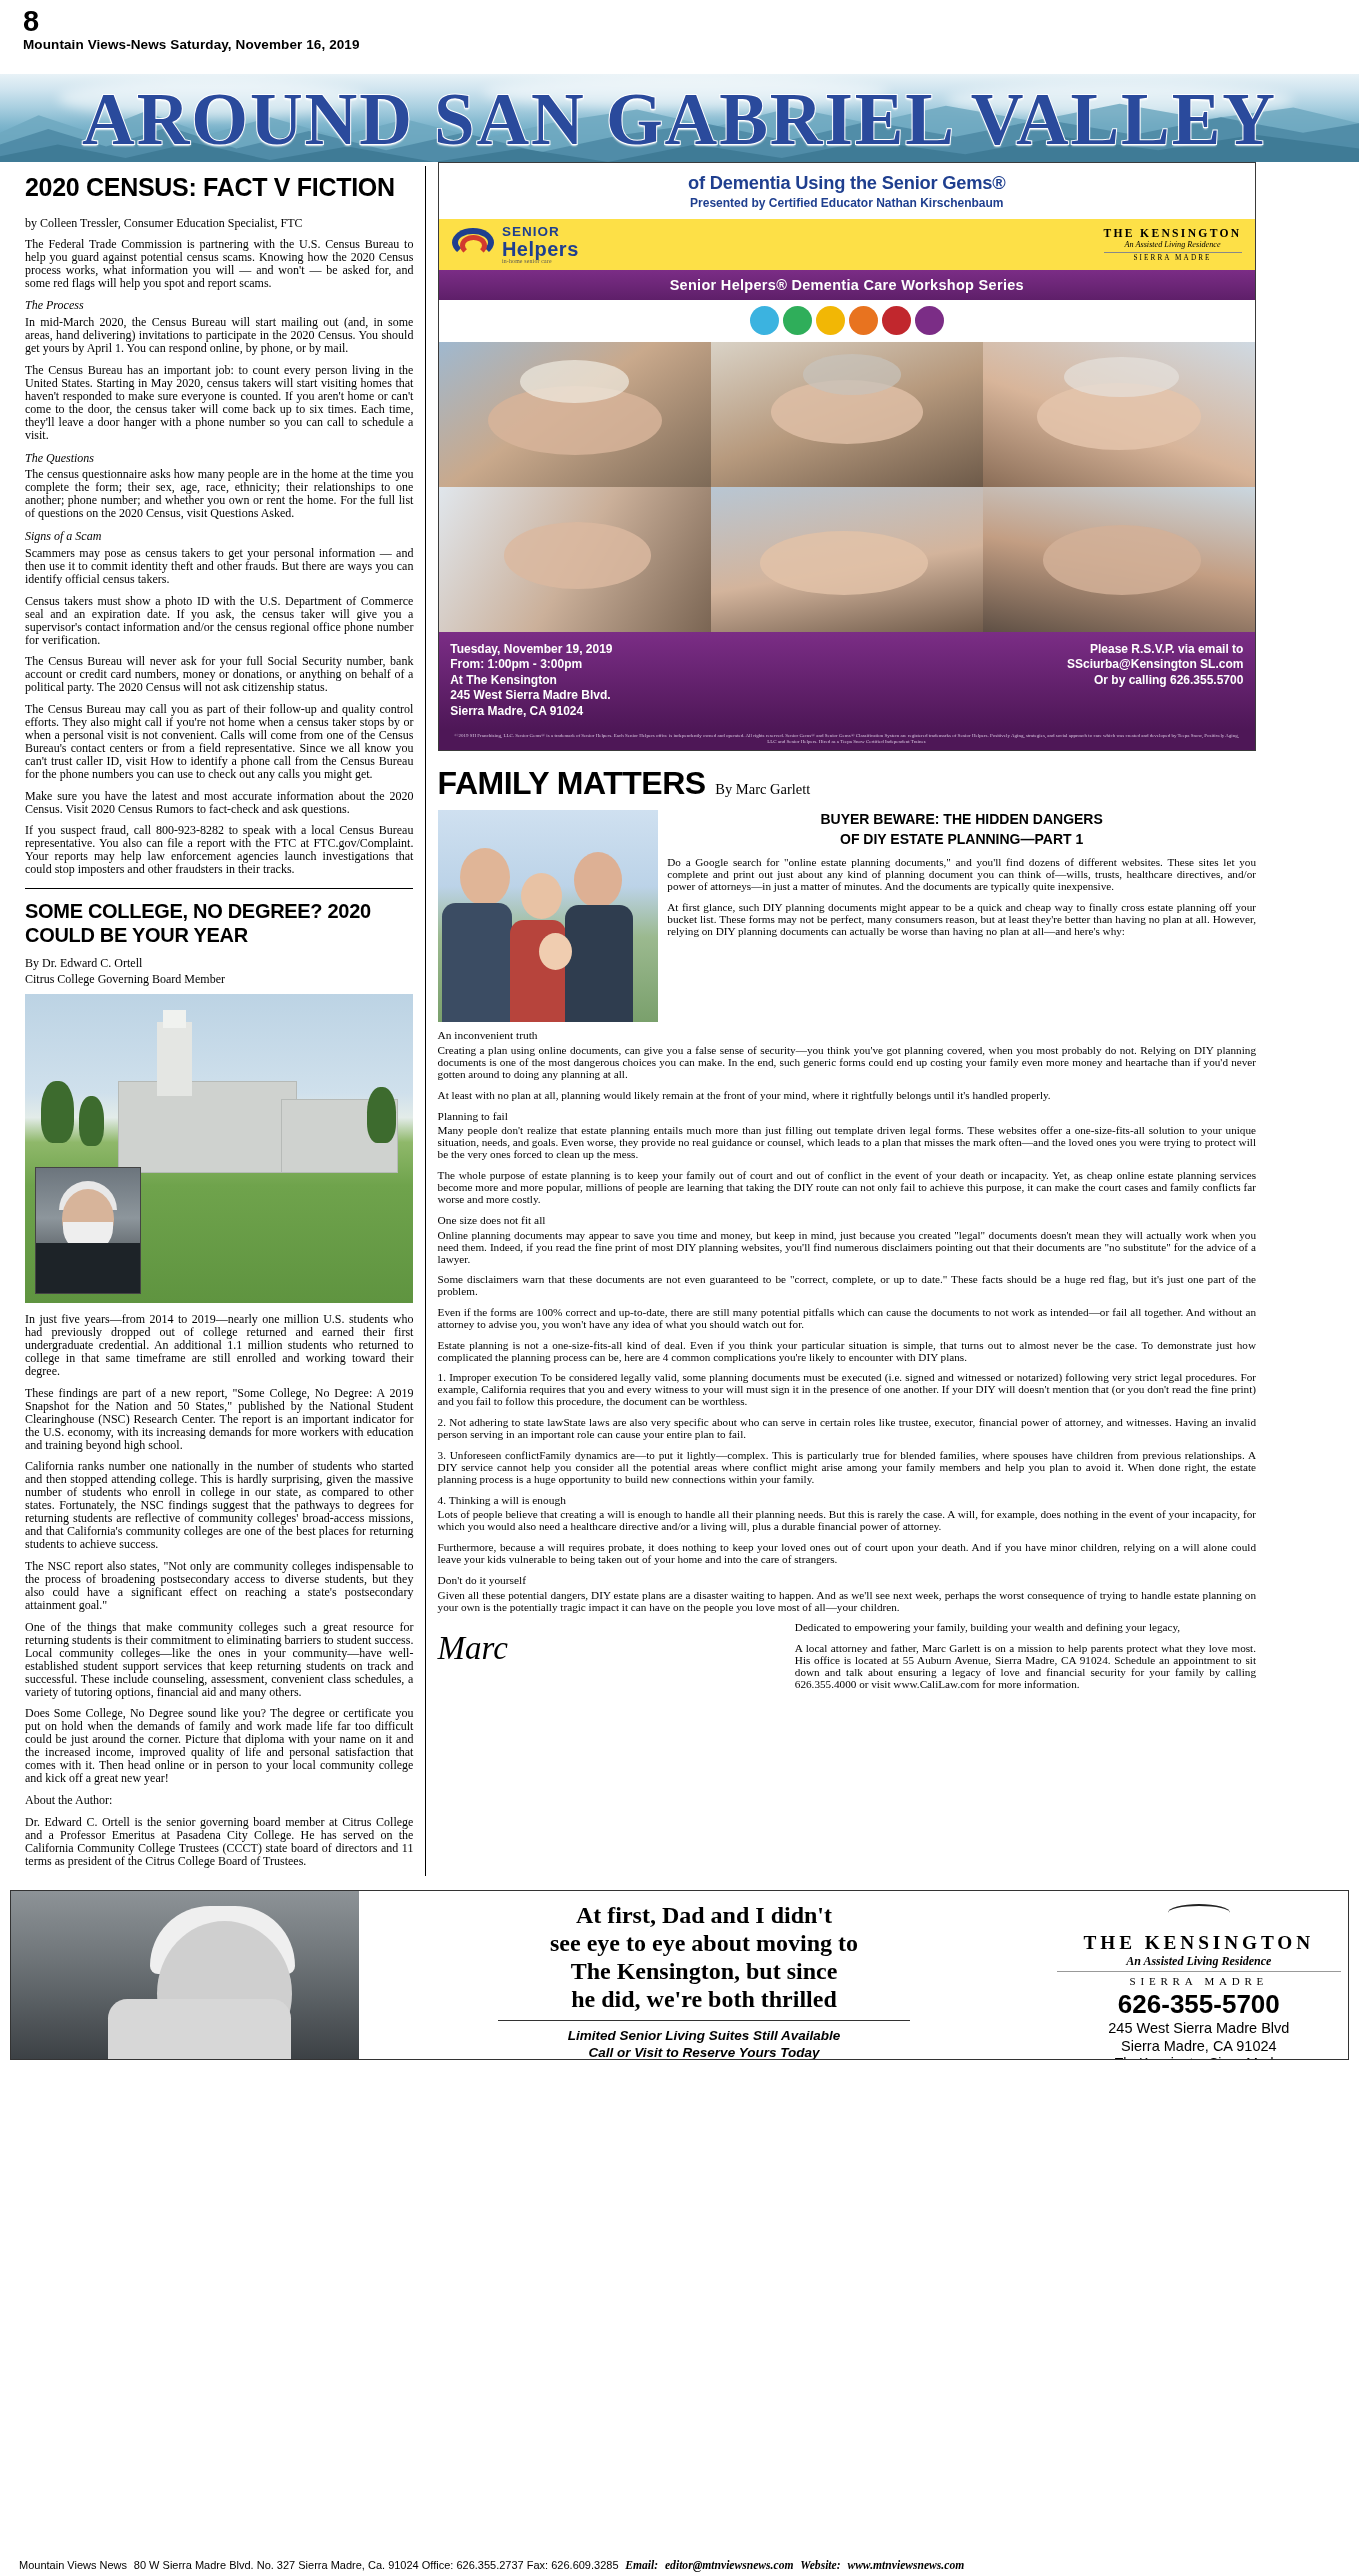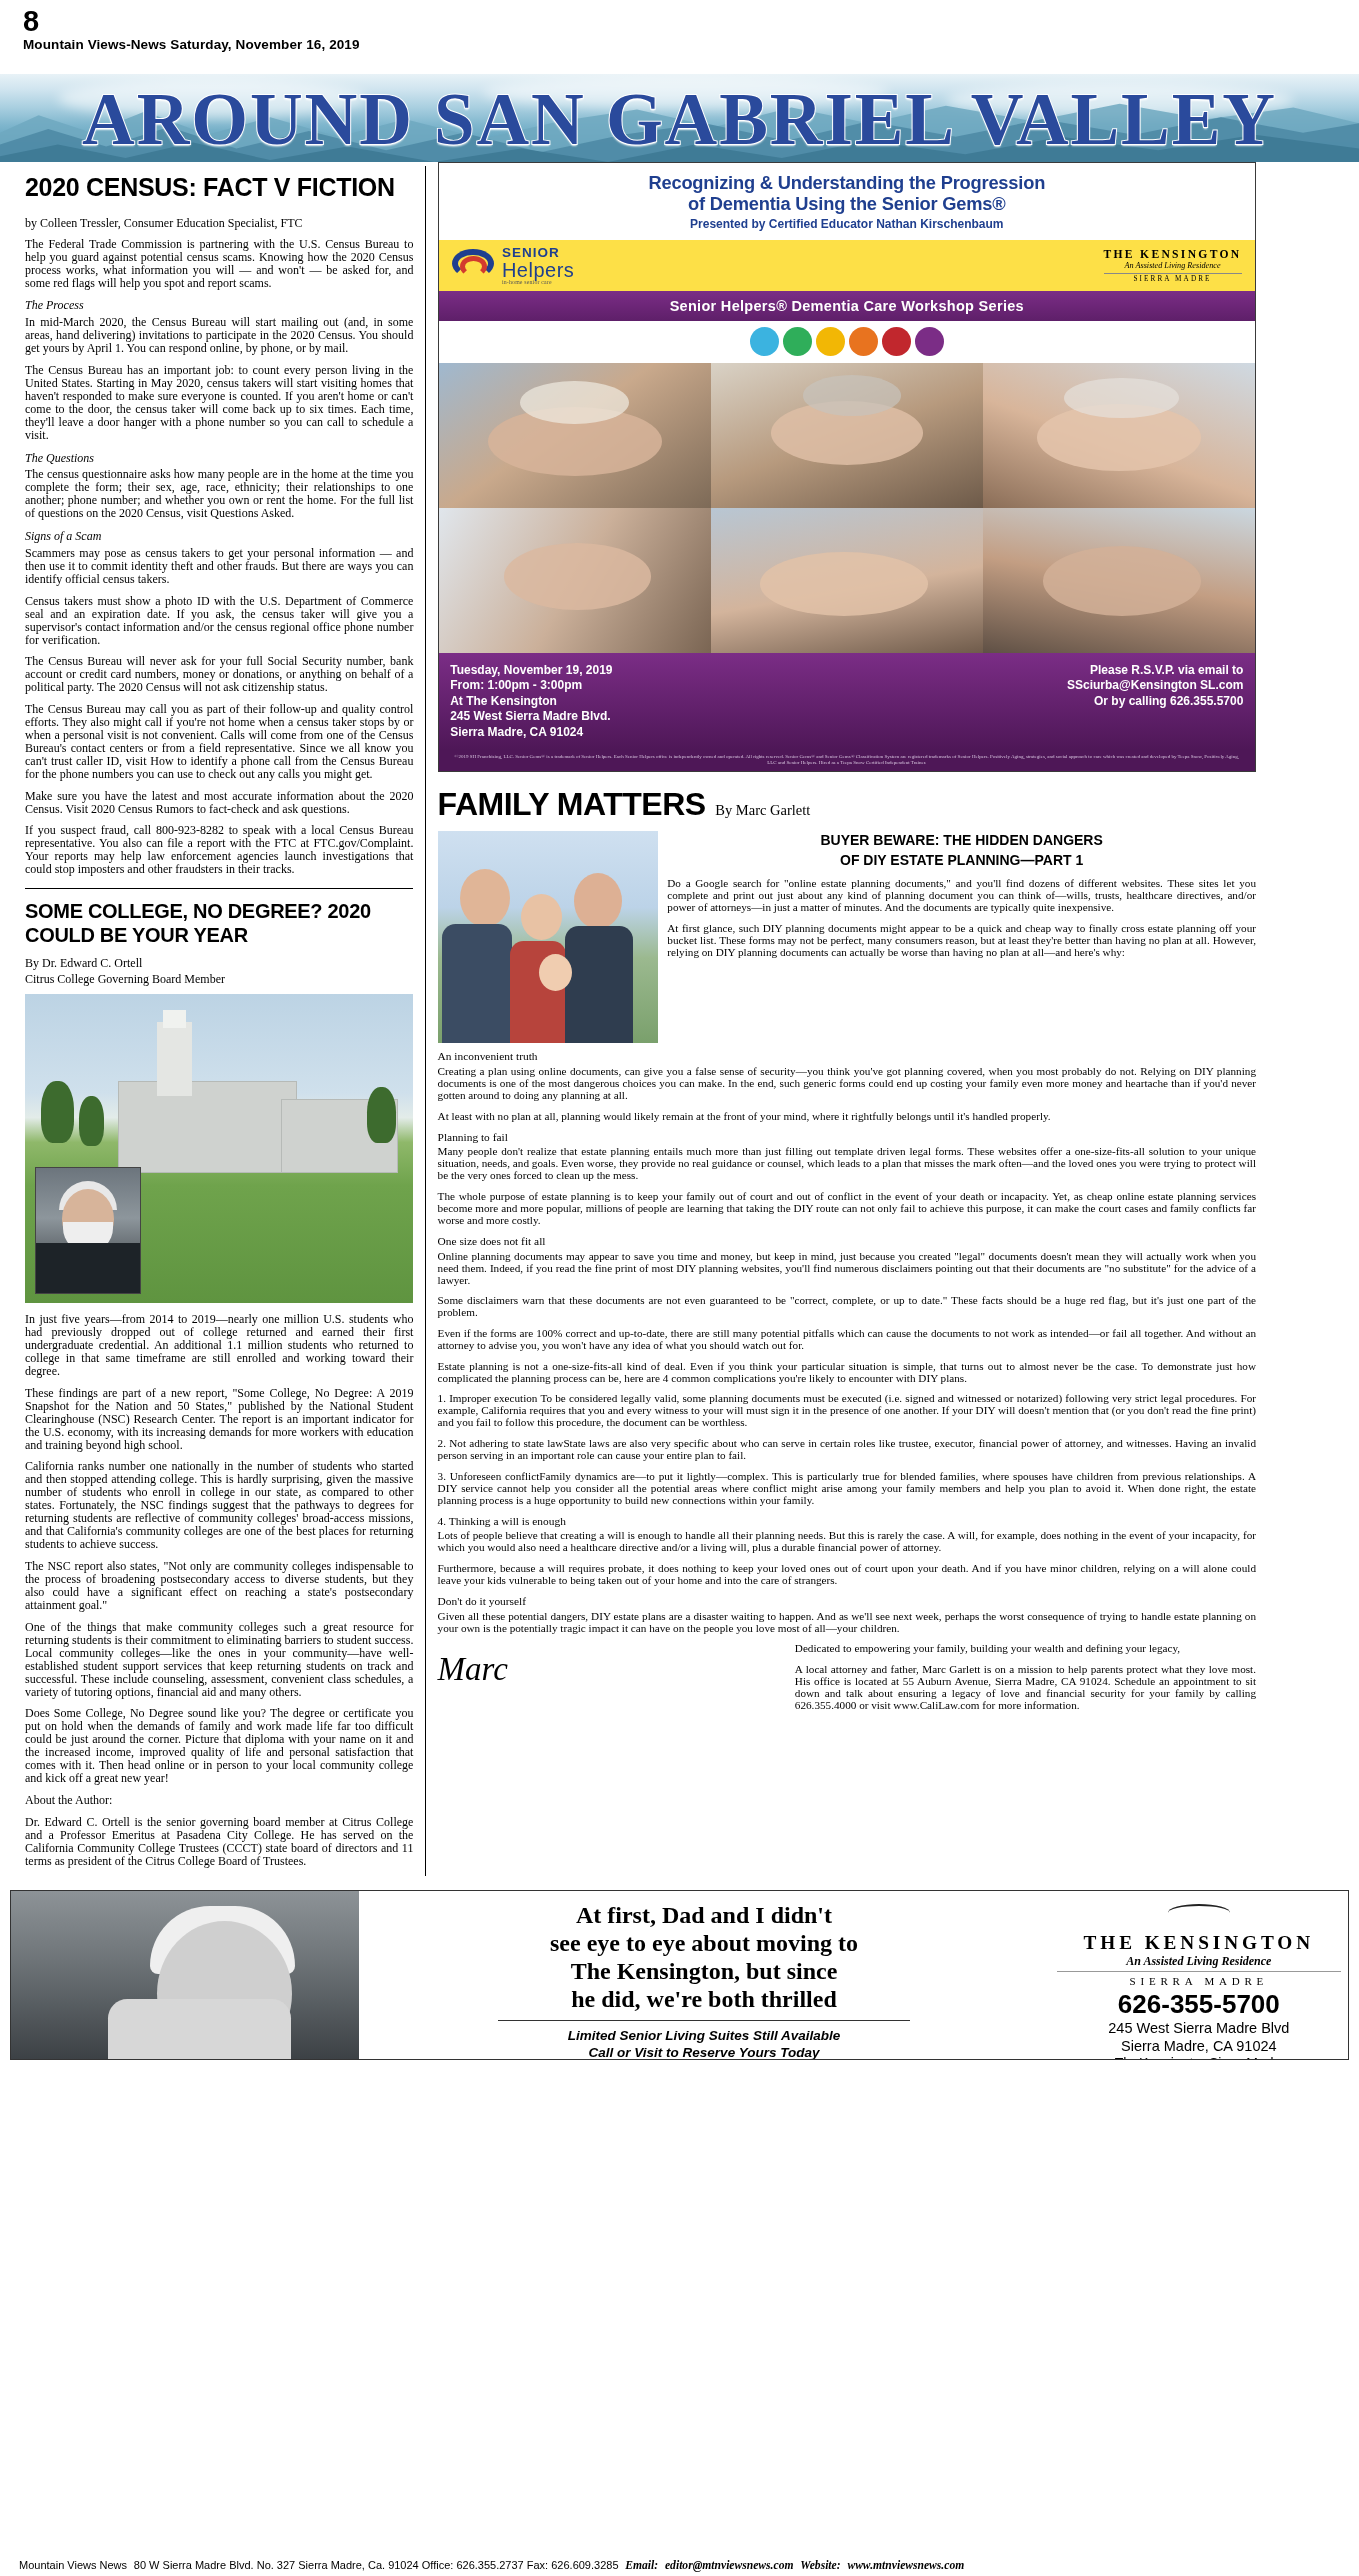--- a/index.html
+++ b/index.html
@@ -165,21 +165,21 @@
     position:absolute; left:7.7px; top:8.7px; width:27px; height:21px;
     border:5.8px solid #d23b2e; border-bottom-color:transparent;
     border-radius:50%;
   }
   .sh-name { line-height:1; }
   .sh-name .a {
     font-family:"Liberation Sans", sans-serif; font-weight:bold;
     font-size:13.5px; color:#1f3f8f; letter-spacing:1px;
   }
   .sh-name .b {
-    font-family:"Liberation Sans", sans-serif; font-weight:normal;
+    font-family:"Liberation Sans", sans-serif; font-weight:bold;
     font-size:20px; color:#1f3f8f; letter-spacing:0.5px;
   }
   .sh-name .c { font-size:5.8px; color:#555; letter-spacing:0.2px; }
   .ken-logo { text-align:center; line-height:1.15; }
   .ken-logo .k1 {
     font-family:"Liberation Serif", serif; font-size:11.6px;
     letter-spacing:2.3px; font-weight:bold;
   }
   .ken-logo .k2 { font-style:italic; font-size:8.2px; }
   .ken-logo .k3 {
@@ -409,21 +409,20 @@
       <p class="body">About the Author:</p>
       <p class="body">Dr. Edward C. Ortell is the senior governing board member at Citrus College and a Professor Emeritus at Pasadena City College. He has served on the California Community College Trustees (CCCT) state board of directors and 11 terms as president of the Citrus College Board of Trustees.</p>
     </div>
 
     <div class="vrule"></div>
 
     <div id="colR">
 
       <div class="ad-senior">
         <div class="top">
-          <div class="t1">Recognizing &amp; Understanding the Progression</div>
           <div class="t1">of Dementia Using the Senior Gems®</div>
           <div class="t2">Presented by Certified Educator Nathan Kirschenbaum</div>
         </div>
 
         <div class="logorow">
           <div class="sh-logo">
             <div class="sh-mark">
               <div class="arc"></div>
                 <div class="arc2"></div>
             </div>

